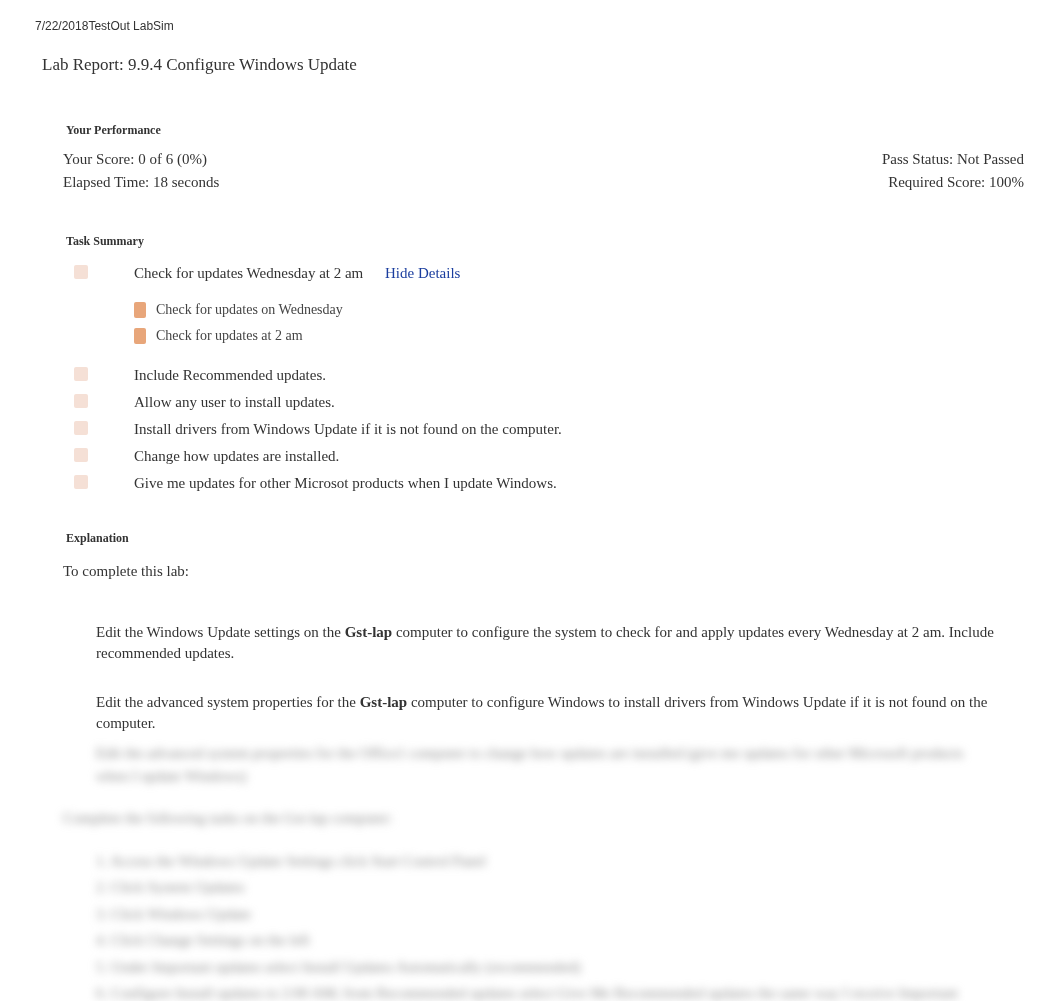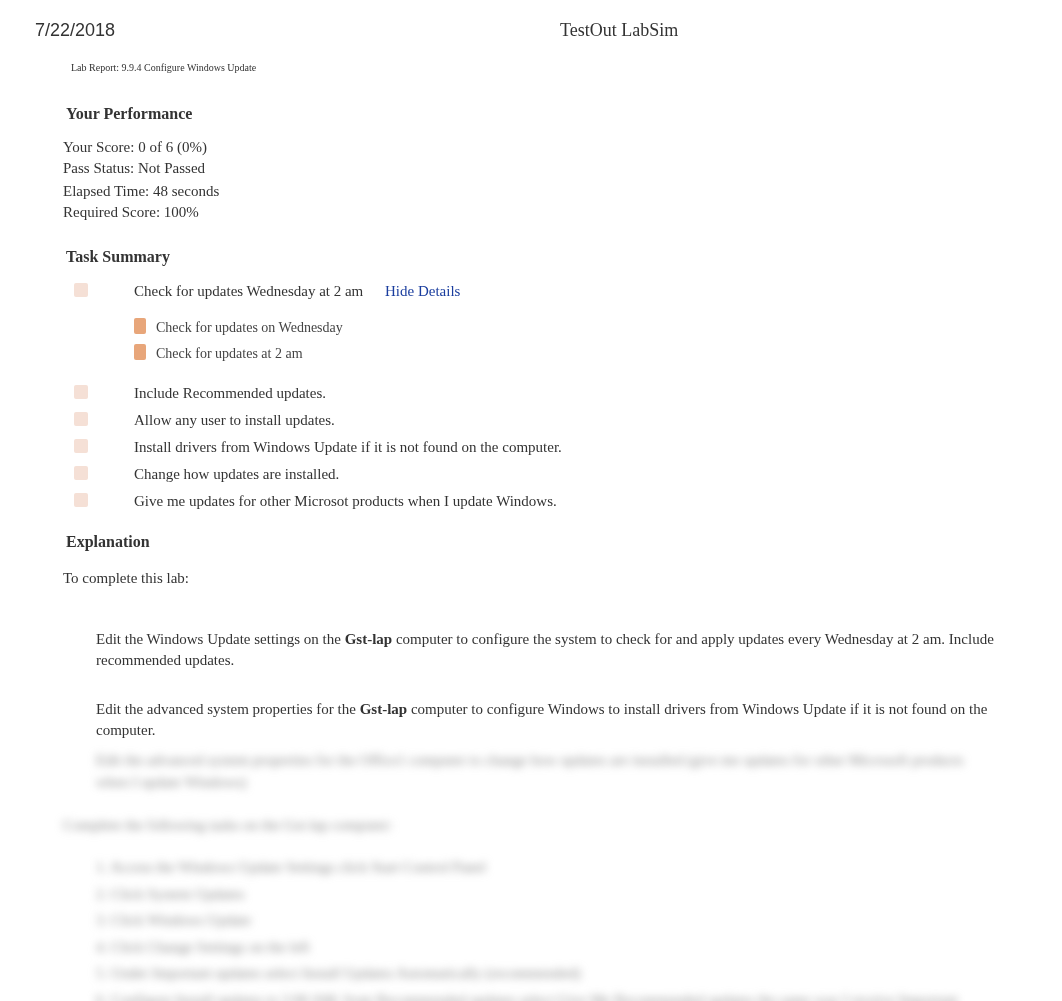--- a/index.html
+++ b/index.html
@@ -13,52 +13,50 @@
       color: #000000;
       font-size: 15px;
       line-height: 1.4;
       width: 1062px;
       min-height: 1001px;
     }
     .page-header {
       display: flex;
       padding: 18px 35px 8px 35px;
       font-family: Arial, sans-serif;
-      font-size: 18px;
+      font-size: 12px;
       color: #333;
     }
     .page-header .date {
       flex: 0 0 auto;
     }
     .page-header .product {
-      margin-left: 445px;
-      font-family: Liberation Serif, serif;
     }
     .lab-title {
-      padding: 10px 0 10px 71px;
-      font-size: 10px;
+      padding: 10px 0 10px 42px;
+      font-size: 17px;
       color: #333;
     }
     .main-panel {
       margin: 0 38px;
       padding: 12px 0 0 0;
     }
     .section-heading {
       font-weight: bold;
-      font-size: 16px;
+      font-size: 12px;
       padding: 6px 0 10px 28px;
       color: #333;
+      margin-top: 17px;
     }
     .perf-row {
       display: flex;
       justify-content: space-between;
       padding: 1px 0 1px 25px;
       font-size: 15px;
       color: #333;
-      flex-direction: column;
     }
     .perf-row .right {
       padding-right: 0;
     }
     .perf-block {
       padding-bottom: 16px;
     }
     .task-summary {
       padding-left: 0;
     }
@@ -87,20 +85,21 @@
       margin-left: 18px;
       cursor: pointer;
     }
     .details-box {
       margin: 4px 0 8px 90px;
       padding: 6px 0 6px 0;
       border-radius: 4px;
     }
     .detail-item {
       display: flex;
+      align-items: center;
       padding: 3px 0 3px 6px;
       font-size: 14px;
       color: #444;
     }
     .detail-marker {
       width: 12px;
       height: 16px;
       background: #e8a67a;
       border-radius: 2px;
       margin-right: 10px;
@@ -156,21 +155,21 @@
 
 <div class="main-panel">
 
   <div class="perf-block">
     <div class="section-heading">Your Performance</div>
     <div class="perf-row">
       <span>Your Score: 0 of 6 (0%)</span>
       <span class="right">Pass Status: Not Passed</span>
     </div>
     <div class="perf-row">
-      <span>Elapsed Time: 48 seconds</span>
+      <span>Elapsed Time: 18 seconds</span>
       <span class="right">Required Score: 100%</span>
     </div>
   </div>
 
   <div class="task-summary">
     <div class="section-heading">Task Summary</div>
 
     <div class="task-item">
       <span class="task-marker"></span>
       <span class="task-text">

